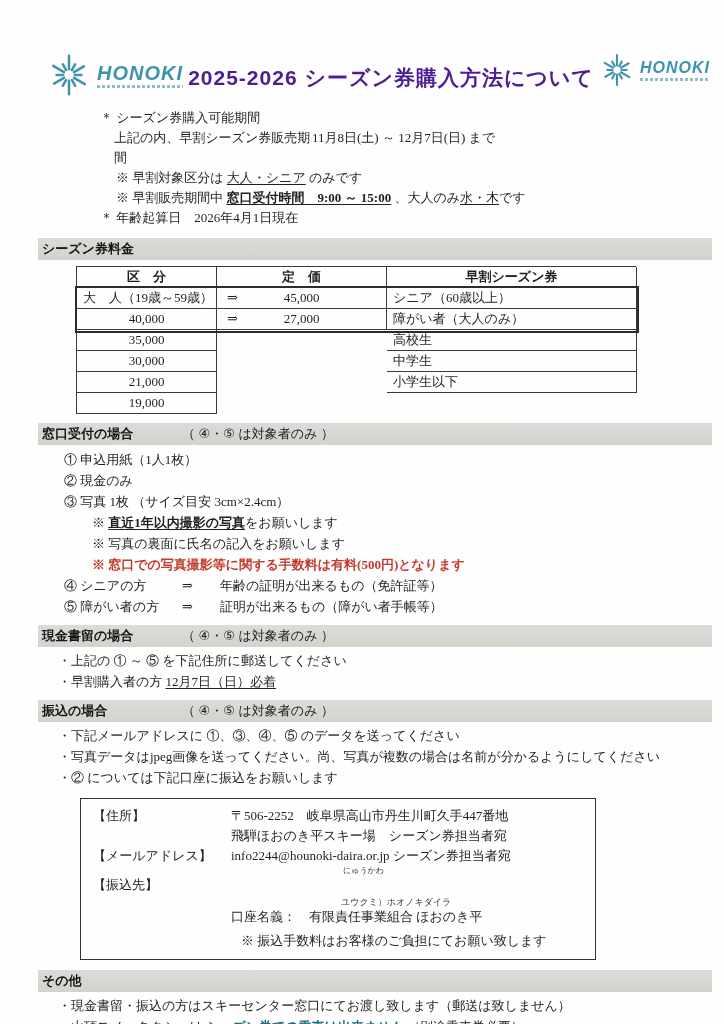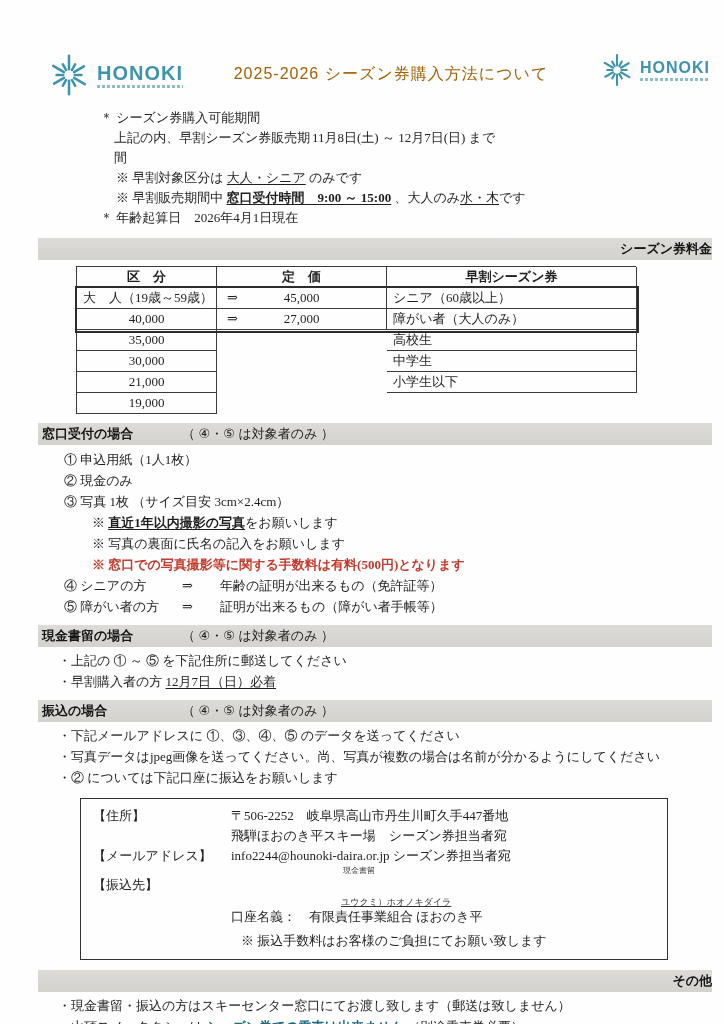--- a/index.html
+++ b/index.html
@@ -4,41 +4,41 @@
 <style>
   html,body{margin:0;padding:0;background:#e8e8e8;}
   .page{
     width:724px;height:1024px;background:#fefefe;margin:0 auto;position:relative;
     font-family:"Liberation Serif","DejaVu Serif",serif;color:#1f1f1f;font-size:13px;
     overflow:hidden;box-sizing:border-box;
   }
   
   .header{display:flex;justify-content:space-between;align-items:flex-start;padding:52px 14px 0 46px;}
   .logo{display:flex;align-items:center;gap:5px;}
-  .logo-text{display:flex;flex-direction:column;}
+  .logo-text{display:flex;flex-direction:column;font-style:italic;}
   .logo-word{font-family:"Liberation Sans","DejaVu Sans",sans-serif;font-weight:bold;color:#3e93ad;font-size:20px;letter-spacing:1px;line-height:20px;}
   .logo-right .logo-word{font-size:16px;line-height:16px;}
   .logo-tagline{height:3px;margin-top:2px;background:repeating-linear-gradient(90deg,#8dbccb 0 3px,transparent 3px 5px);}
-  .doc-title{font-family:"Liberation Sans","DejaVu Sans",sans-serif;font-size:16px;font-weight:400;letter-spacing:1px;margin-top:12px;color:#a16207;}
+  .doc-title{font-family:"Liberation Sans","DejaVu Sans",sans-serif;font-size:21px;font-weight:700;letter-spacing:1px;margin-top:12px;color:#4c1d95;}
   
   .intro{margin:10px 0 0 100px;line-height:20px;}
   .intro-row{display:flex;}
   .intro-label{width:212px;}
   .intro-label.indent{padding-left:14px;width:198px;}
   .intro-note{padding-left:16px;}
   u.plain{text-decoration:underline;text-underline-offset:2px;}
   .b{font-weight:bold;}
   
   .section-bar{
     margin:0 12px 0 38px;height:22px;display:flex;align-items:center;
     background:linear-gradient(180deg,#dcdbd7 0%,#d3d2cd 100%);
     font-family:"Liberation Sans","DejaVu Sans",sans-serif;font-size:13px;padding-left:4px;
   }
   .section-bar .bar-heading{font-weight:bold;width:140px;color:#161616;}
-  .section-bar .bar-heading.wide{width:100%;text-align:right;}
+  .section-bar .bar-heading.wide{width:100%;}
   .section-bar .bar-note{font-weight:normal;color:#222;}
   
   .table-wrap{margin:6px 0 0 76px;position:relative;width:560px;}
   .price-table{display:grid;grid-template-columns:140px 170px 250px;border-top:1px solid #3a3a3a;border-left:1px solid #3a3a3a;}
   .cell{height:21px;line-height:20px;box-sizing:border-box;border-right:1px solid #3a3a3a;border-bottom:1px solid #3a3a3a;font-size:13px;}
   .cell.head{text-align:center;font-weight:600;}
   .cell.cat{padding-left:6px;}
   .cell.num{text-align:center;}
   .cell.early{position:relative;text-align:center;}
   .cell.early .arrow{position:absolute;left:10px;top:0;}
@@ -46,26 +46,26 @@
   .highlight-border{position:absolute;left:-1px;top:20px;width:560px;height:43px;border:2px solid #2c2c2c;pointer-events:none;}
   
   .items{margin:4px 0 0 64px;line-height:21px;}
   .sub-note{padding-left:28px;}
   .red{color:#c43a2c;font-weight:bold;}
   .item-flex{display:flex;}
   .item-flex .ilabel{width:118px;}
   .item-flex .iarrow{width:38px;}
   .bullets{margin:3px 0 0 58px;line-height:21px;}
   
-  .info-box{margin:10px 0 0 80px;width:588px;box-sizing:border-box;border:1px solid #333;padding:7px 10px 8px 12px;}
+  .info-box{margin:10px 0 0 80px;width:516px;box-sizing:border-box;border:1px solid #333;padding:7px 10px 8px 12px;}
   .box-row{display:flex;line-height:20px;}
   .box-label{width:138px;}
   .box-value{flex:1;}
   .small-kana{font-size:8px;line-height:9px;margin-left:112px;color:#333;}
-  .acct-kana{font-size:9px;line-height:10px;margin-left:110px;color:#333;margin-top:2px;text-decoration:underline;}
+  .acct-kana{font-size:9px;line-height:10px;margin-left:110px;color:#333;margin-top:2px;}
   .fee-note{margin-top:4px;margin-left:10px;}
   
   .teal{color:#1f6a7e;font-weight:bold;} .mt8{margin-top:8px;} .mt9{margin-top:9px;} .mt10{margin-top:10px;}
 </style>
 </head>
 <body>
 
 <div class="page">
 
   <div class="header">
@@ -225,21 +225,21 @@
     <div class="box-row">
       <span class="box-label"></span>
       <span class="box-value">飛騨ほおのき平スキー場　シーズン券担当者宛</span>
     </div>
     <div class="box-row">
       <span class="box-label">【メールアドレス】</span>
       <span class="box-value">info2244@hounoki-daira.or.jp シーズン券担当者宛</span>
     </div>
     <div class="box-row">
       <span class="box-label"></span>
-      <span class="box-value small-kana">現金書留</span>
+      <span class="box-value small-kana">にゅうかわ</span>
     </div>
     <div class="box-row">
       <span class="box-label">【振込先】</span>
     </div>
     <div class="box-row">
       <span class="box-label"></span>
       <span class="box-value acct-kana">ユウクミ）ホオノキダイラ</span>
     </div>
     <div class="box-row">
       <span class="box-label"></span>

